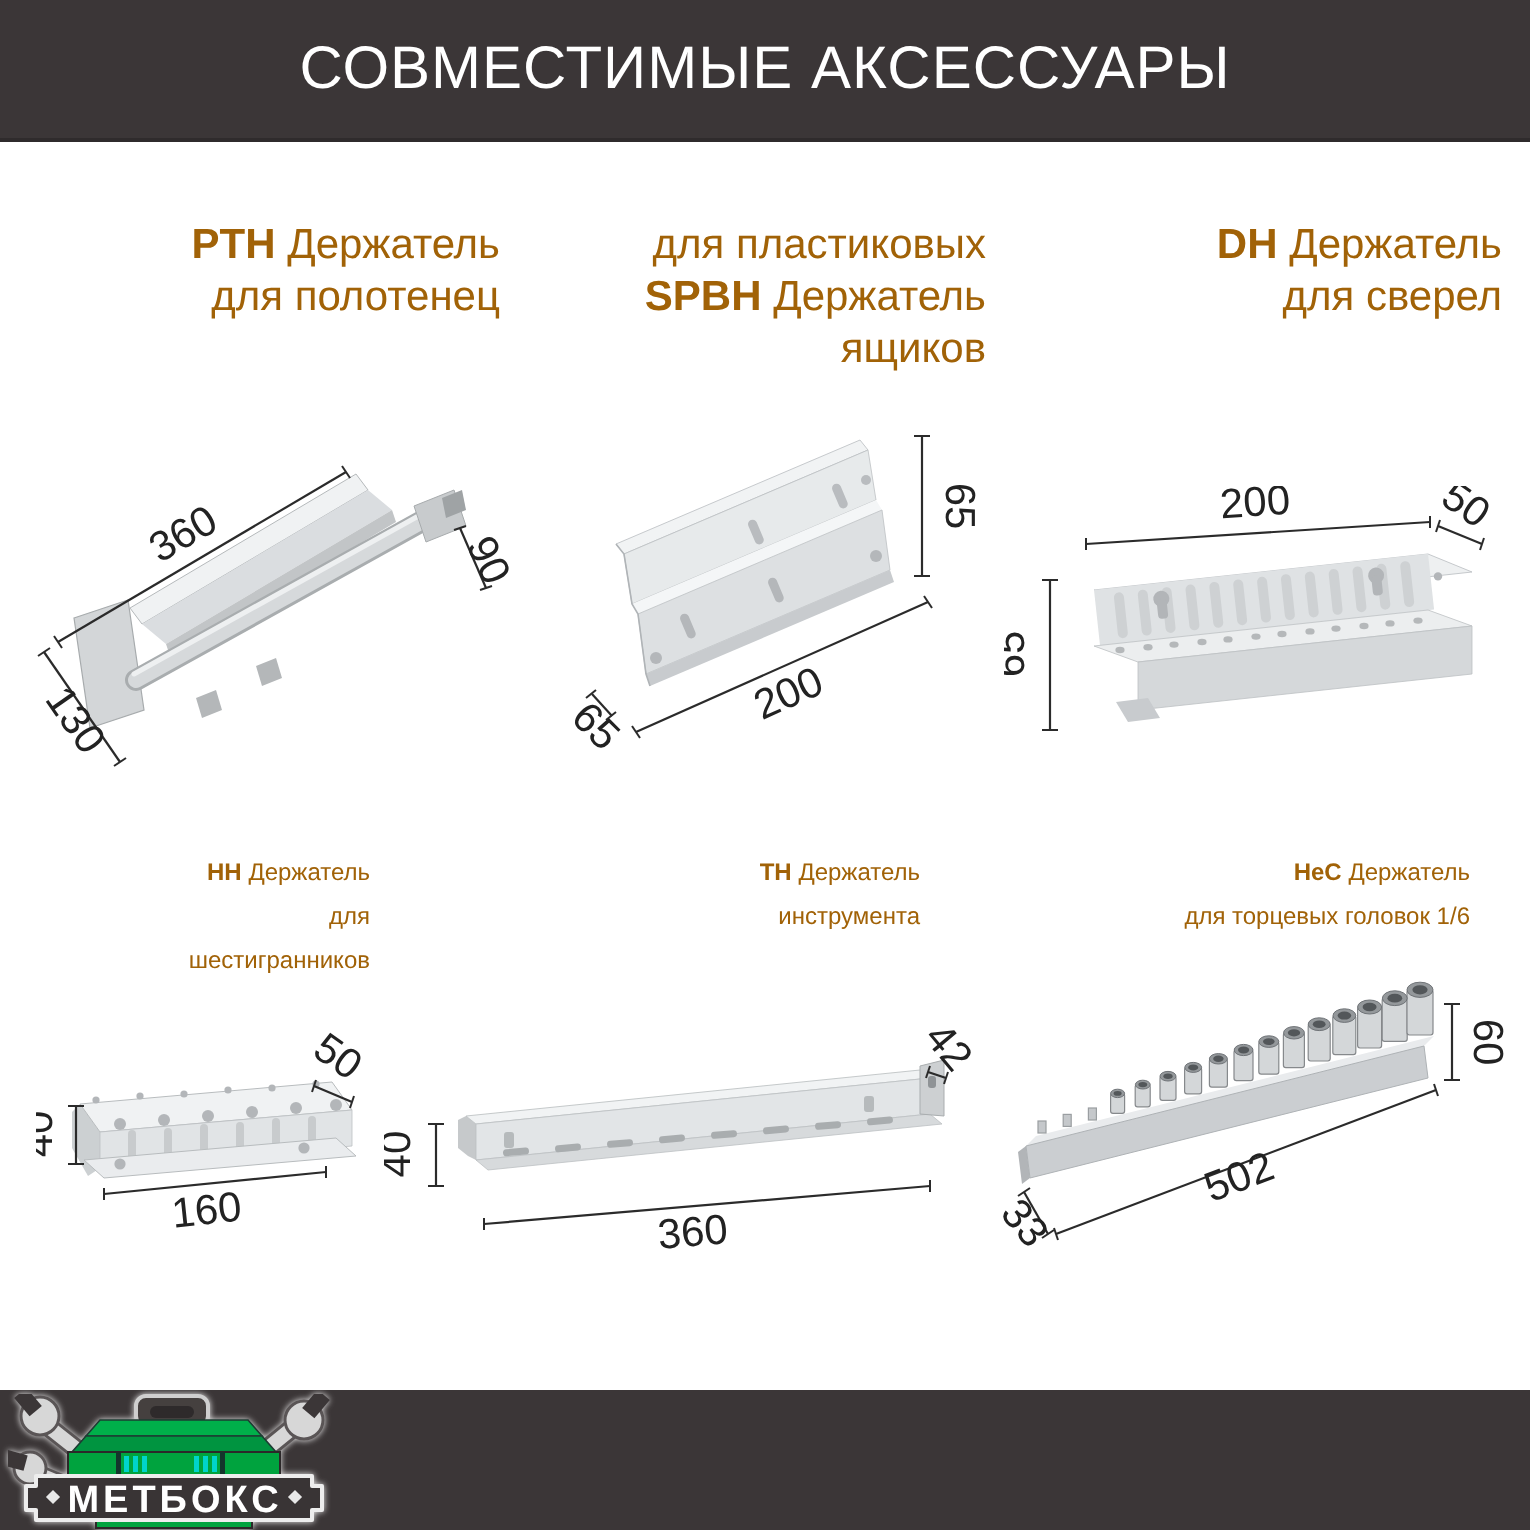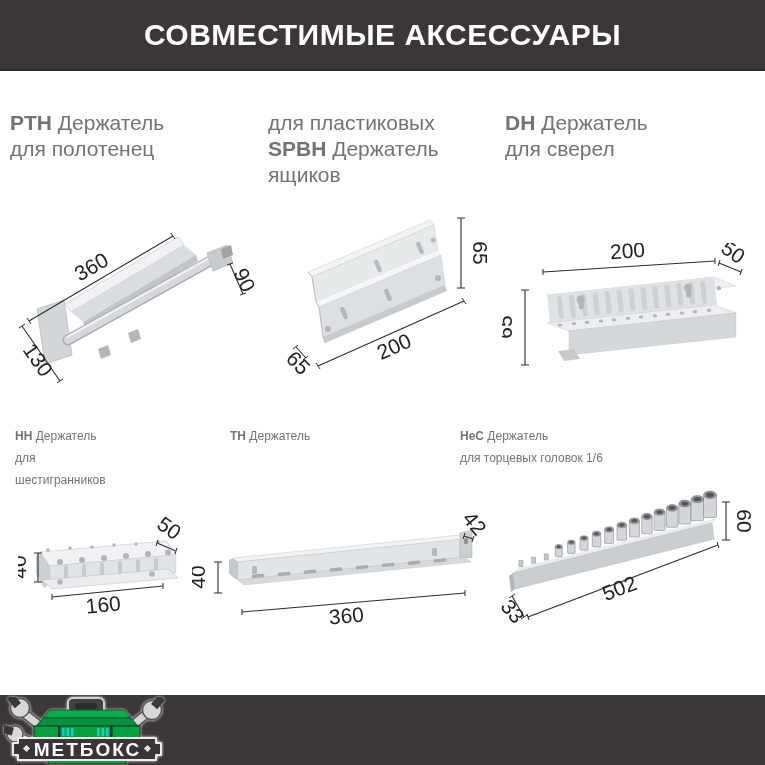--- a/index.html
+++ b/index.html
@@ -1,23 +1,23 @@
 <!DOCTYPE html>
 <html><head>
 <meta charset="utf-8">
 <style>
   *{margin:0;padding:0;box-sizing:border-box}
   html,body{width:765px;height:765px}
   body{font-family:"Liberation Sans",sans-serif;background:#fff}
   .page{position:relative;width:765px;height:765px;background:#ffffff;overflow:hidden}
   .bar{position:absolute;left:0;width:765px;background:#3b3637}
   .header{top:0;height:71px;border-bottom:2px solid #2f2b2c;display:flex;align-items:center;justify-content:center}
-  .header span{color:#ffffff;font-weight:bold;font-size:30px;letter-spacing:.5px}
+  .header span{color:#ffffff;font-weight:normal;font-size:30px;letter-spacing:.5px}
   .footer{top:695px;height:70px}
-  .title{position:absolute;text-align:left;color:#737373}
+  .title{position:absolute;text-align:right;color:#a16207}
   .t1{font-size:21px;line-height:26px}
   .t2{font-size:12px;line-height:22px}
   .title .b{font-weight:bold}
   .fig{position:absolute}
   svg text{font-size:21px;fill:#222;font-family:"Liberation Sans",sans-serif}
   .dim{stroke:#2b2b2b;stroke-width:1.1;fill:none}
   .tick{stroke:#2b2b2b;stroke-width:1;fill:none}
   .logo{filter:drop-shadow(0 0 1.5px rgba(255,255,255,.9))}
 </style>
 </head>
@@ -192,20 +192,21 @@
     </g>
   </svg>
 
   <div class="title t2" style="left:15px;top:425px;width:170px">
     <div><span class="b">HH</span> <span>Держатель</span></div>
     <div>для</div>
     <div>шестигранников</div>
   </div>
   <div class="title t2" style="left:230px;top:425px;width:230px">
     <div><span class="b">TH</span> <span>Держатель</span></div>
+    <div>инструмента</div>
   </div>
   <div class="title t2" style="left:460px;top:425px;width:275px">
     <div><span class="b">HeC</span> <span>Держатель</span></div>
     <div>для торцевых головок 1/6</div>
   </div>
 
   <svg class="fig" style="left:18px;top:516px" width="185" height="115" viewBox="0 0 185 115">
     <g>
       <polygon points="18,40 22,36 32,50 32,68 26,72 18,58" fill="#ccd0d2"></polygon>
       <polygon points="22,36 148,25 158,39 32,50" fill="#f0f2f3" stroke="#b8bcbe" stroke-width="0.5"></polygon>

